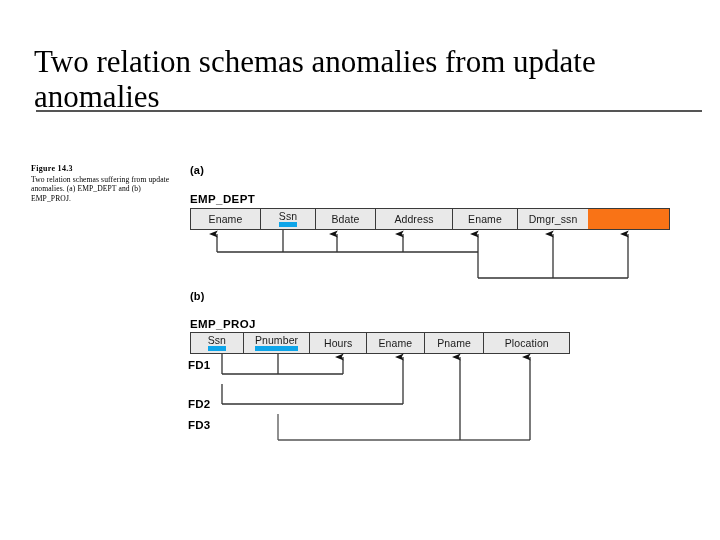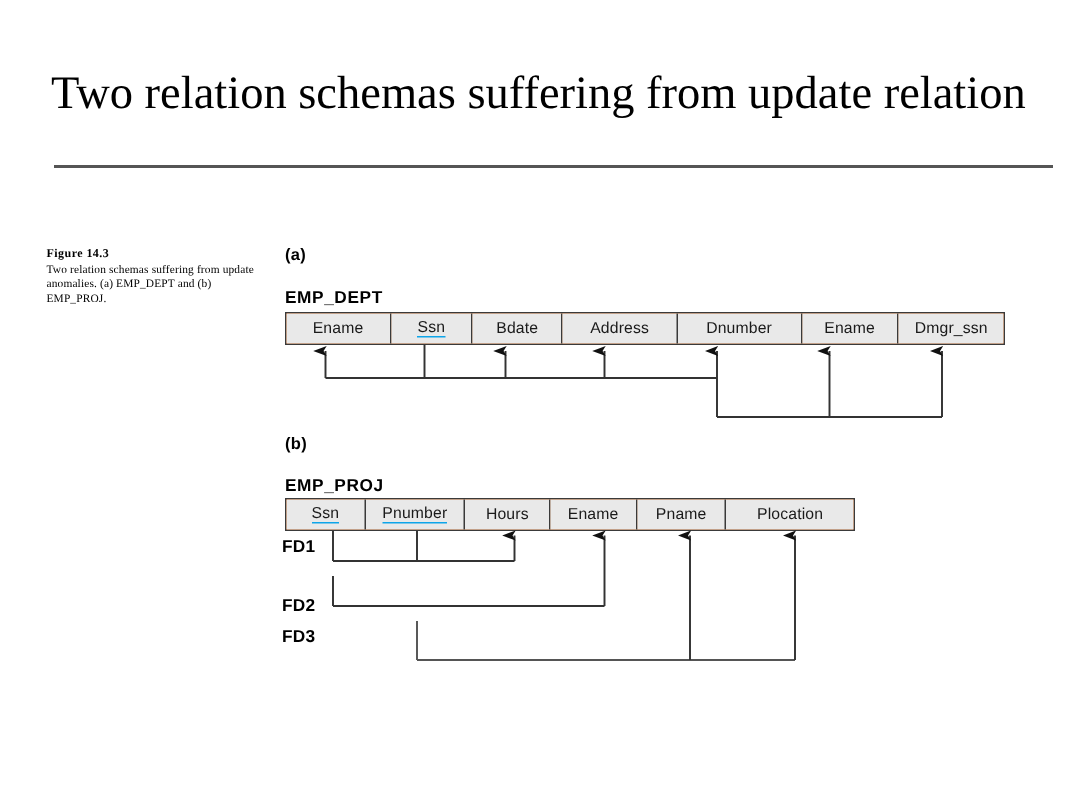--- a/index.html
+++ b/index.html
@@ -103,21 +103,21 @@
     color: #1a1a1a;
     background: #e9e9e9;
     height: 100%;
     letter-spacing: 0.1px;
     white-space: nowrap;
   }
   .attr-cell:last-child {
     border-right: none;
   }
   .attr-cell .key {
-    border-bottom: 1px solid #0ea5e9;
+    border-bottom: 5px solid #0ea5e9;
     padding-bottom: 0px;
     line-height: 11px;
   }
 
   
   .fd-label {
     position: absolute;
     font-size: 11.5px;
     font-weight: bold;
     color: #000000;
@@ -130,21 +130,21 @@
     left: 0;
     top: 0;
     width: 720px;
     height: 540px;
     pointer-events: none;
   }
 </style>
 </head>
 <body>
 
-<div id="slide-title">Two relation schemas suffering from update relation</div>
+<div id="slide-title">Two relation schemas anomalies from update anomalies</div>
 <div id="title-rule"></div>
 
 <div id="caption">
   <span class="cap-figno">Figure 14.3</span>
   <span class="cap-body">Two relation schemas suffering from update anomalies. (a) EMP_DEPT and (b) EMP_PROJ.</span>
 </div>
 
 <div id="figure">
 
   <div class="part-label" style="left:190px; top:164px;">(a)</div>
@@ -156,23 +156,20 @@
       <span>Ename</span>
     </div>
     <div class="attr-cell" style="width:55px;">
       <span class="key">Ssn</span>
     </div>
     <div class="attr-cell" style="width:60px;">
       <span>Bdate</span>
     </div>
     <div class="attr-cell" style="width:77px;">
       <span>Address</span>
-    </div>
-    <div class="attr-cell" style="width:83px;">
-      <span>Dnumber</span>
     </div>
     <div class="attr-cell" style="width:65px;">
       <span>Ename</span>
     </div>
     <div class="attr-cell" style="width:70px;">
       <span>Dmgr_ssn</span>
     </div>
   </div>
 
   <div class="part-label" style="left:190px; top:290px;">(b)</div>

